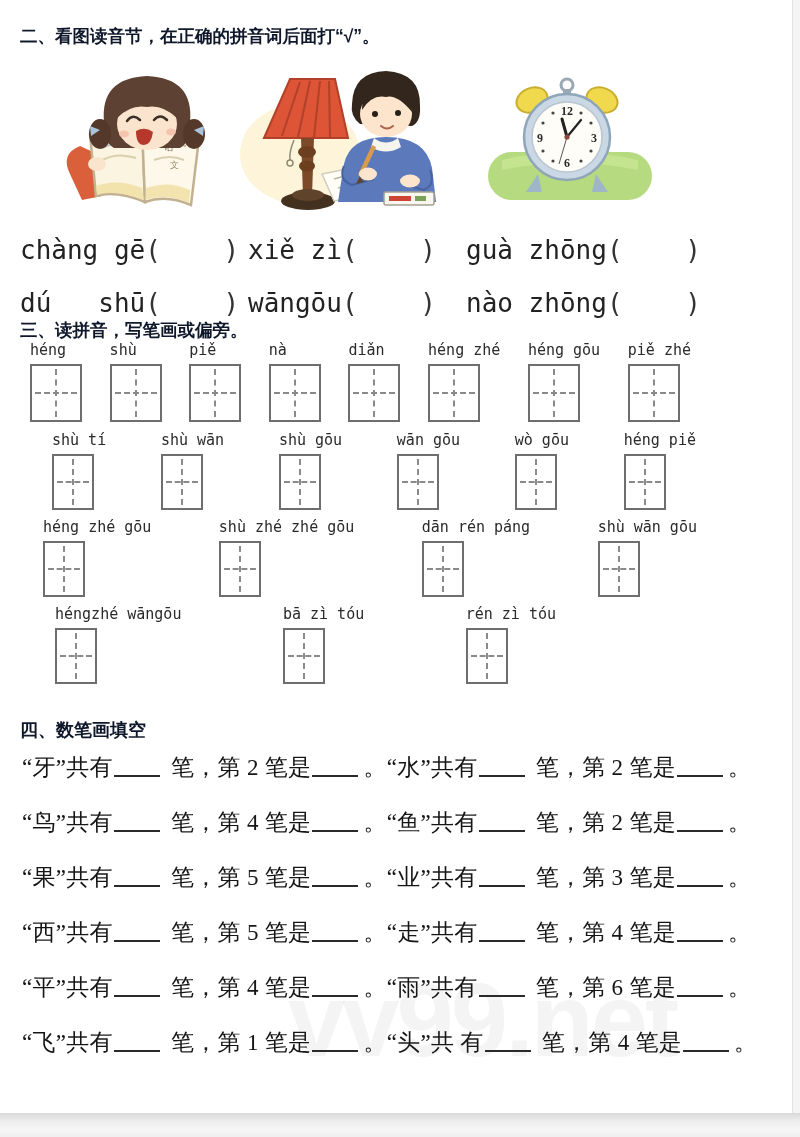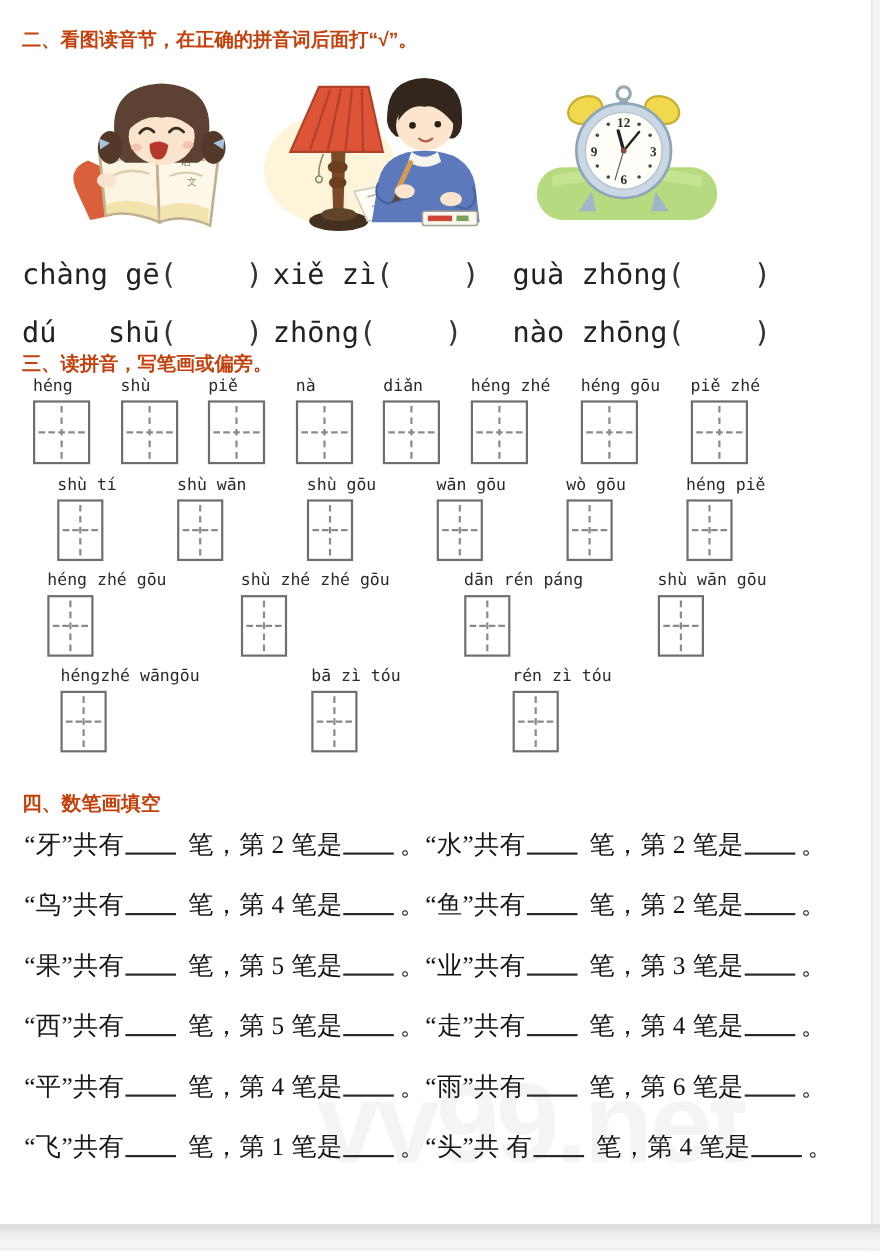--- a/index.html
+++ b/index.html
@@ -1,19 +1,19 @@
 <!DOCTYPE html>
 <html><head>
 <meta charset="utf-8">
 <style>
   html,body{margin:0;padding:0;}
   body{width:800px;height:1137px;background:#fff;overflow:hidden;}
   .page{position:relative;width:800px;height:1137px;background:#fff;overflow:hidden;
         font-family:"Liberation Sans",sans-serif;color:#1c1c1c;}
-  .sec-title{font-size:17.5px;font-weight:700;color:#c2410c;margin:0;padding:0;}
+  .sec-title{font-size:17.5px;font-weight:700;color:#0f172a;margin:0;padding:0;}
   #sec2-title{position:absolute;left:20px;top:24px;}
   
   .illustrations{position:absolute;left:0;top:60px;width:800px;height:156px;display:flex;align-items:flex-end;padding-left:52px;box-sizing:border-box;}
   .illu{flex:0 0 auto;}
   .illu-clock{margin-left:38px;}
   
   .pinyin-block{position:absolute;left:0;top:222px;width:800px;}
   .pinyin-row{display:flex;padding-left:20px;margin-top:13px;font-family:"DejaVu Sans Mono",monospace;
               font-size:26px;color:#222;align-items:baseline;height:40px;}
   .pinyin-option{display:inline-flex;white-space:pre;}
@@ -151,21 +151,21 @@
   </div>
 
   <div class="pinyin-block" id="pinyin-options">
       <div class="pinyin-row">
         <span class="pinyin-option"><span class="pinyin-word">chàng gē</span><span class="bracket">(    )</span></span>
         <span class="pinyin-option"><span class="pinyin-word">xiě zì</span><span class="bracket">(    )</span></span>
         <span class="pinyin-option"><span class="pinyin-word">guà zhōng</span><span class="bracket">(    )</span></span>
       </div>
       <div class="pinyin-row">
         <span class="pinyin-option"><span class="pinyin-word">dú   shū</span><span class="bracket">(    )</span></span>
-        <span class="pinyin-option"><span class="pinyin-word">zhōng</span><span class="bracket">(    )</span></span>
+        <span class="pinyin-option"><span class="pinyin-word">wāngōu</span><span class="bracket">(    )</span></span>
         <span class="pinyin-option"><span class="pinyin-word">nào zhōng</span><span class="bracket">(    )</span></span>
       </div>
     </div>
 
   <h2 class="sec-title" id="sec3-title">三、读拼音，写笔画或偏旁。</h2>
 
   <div class="grid-block" id="grid-rows">
       <div class="grid-row grid-row-1">
         <div class="grid-item">
           <div class="grid-label">héng</div>

